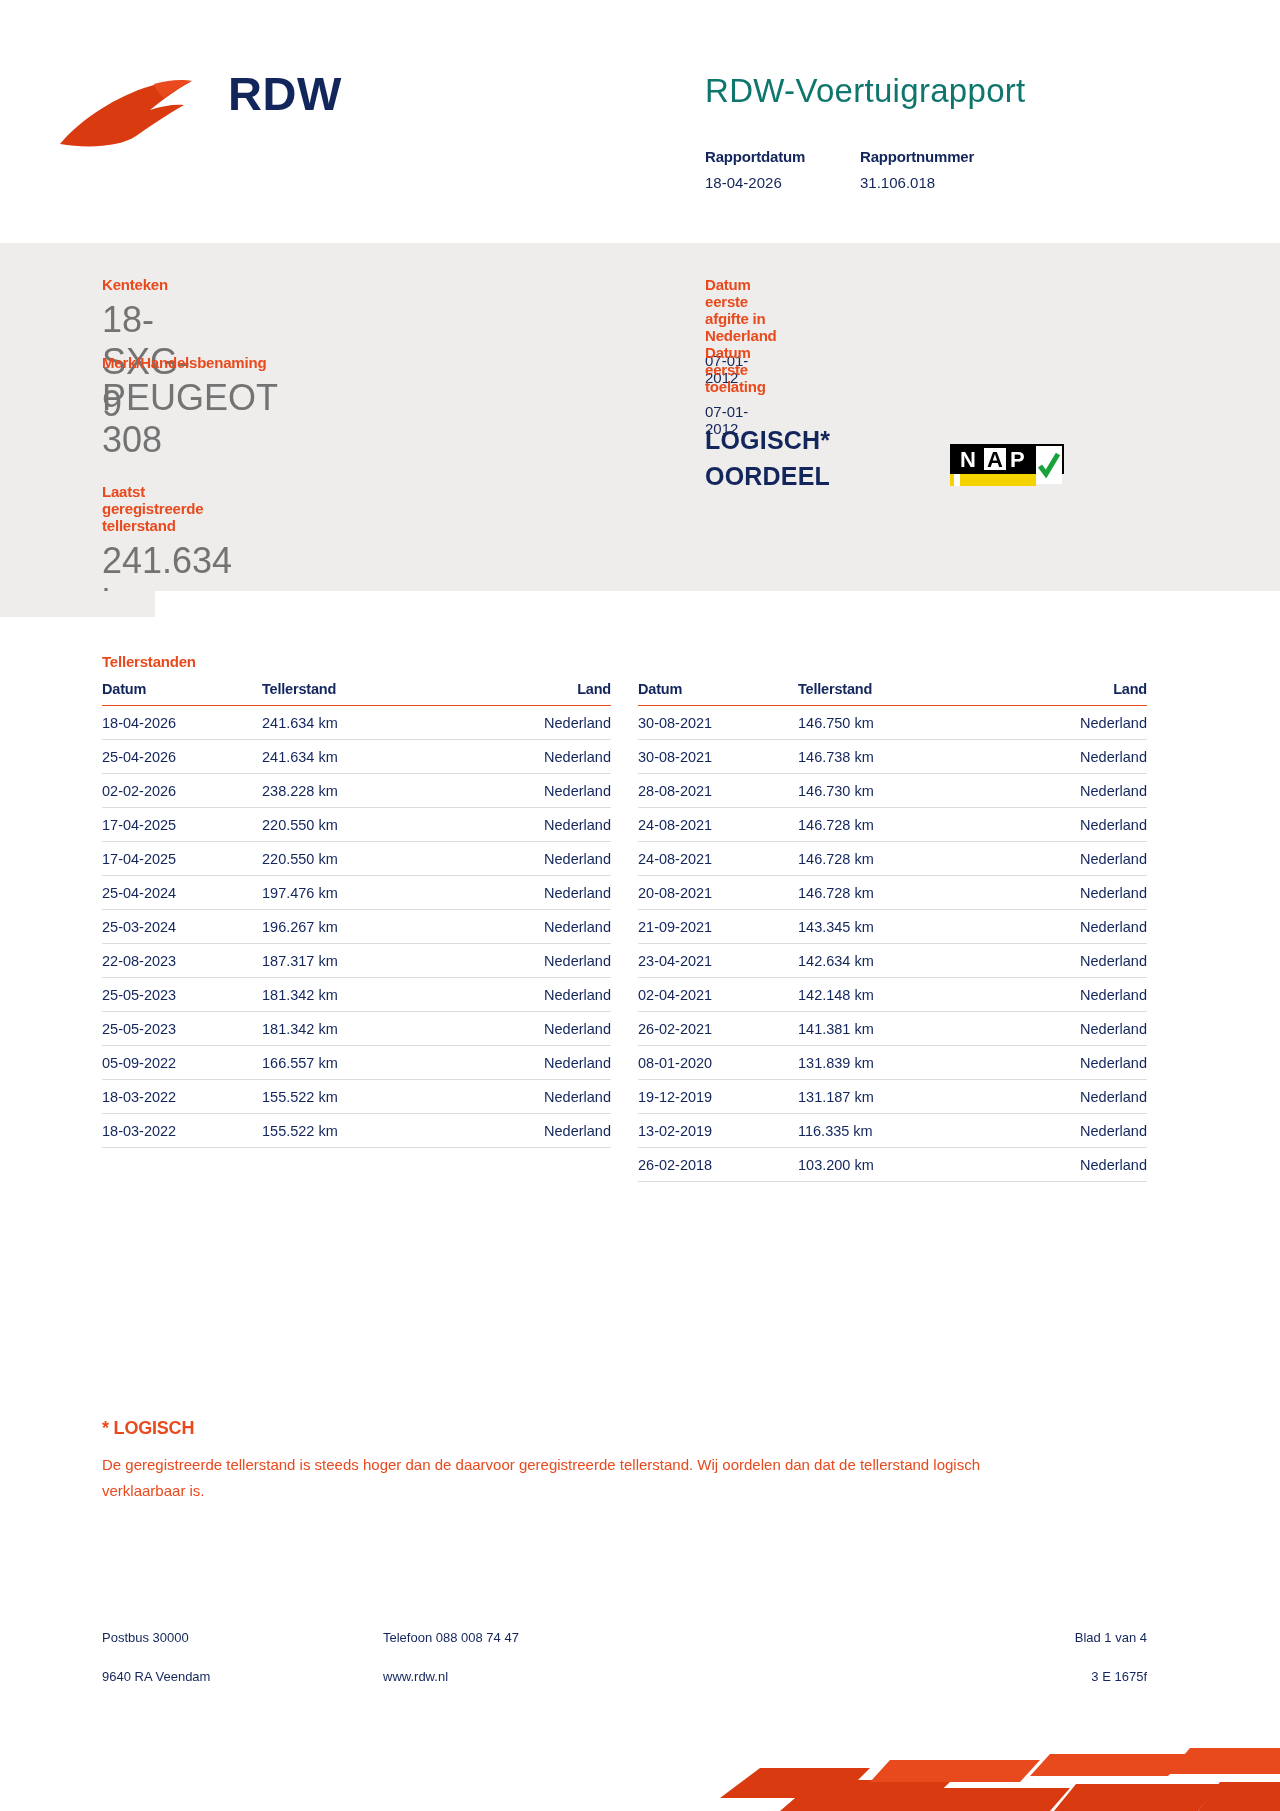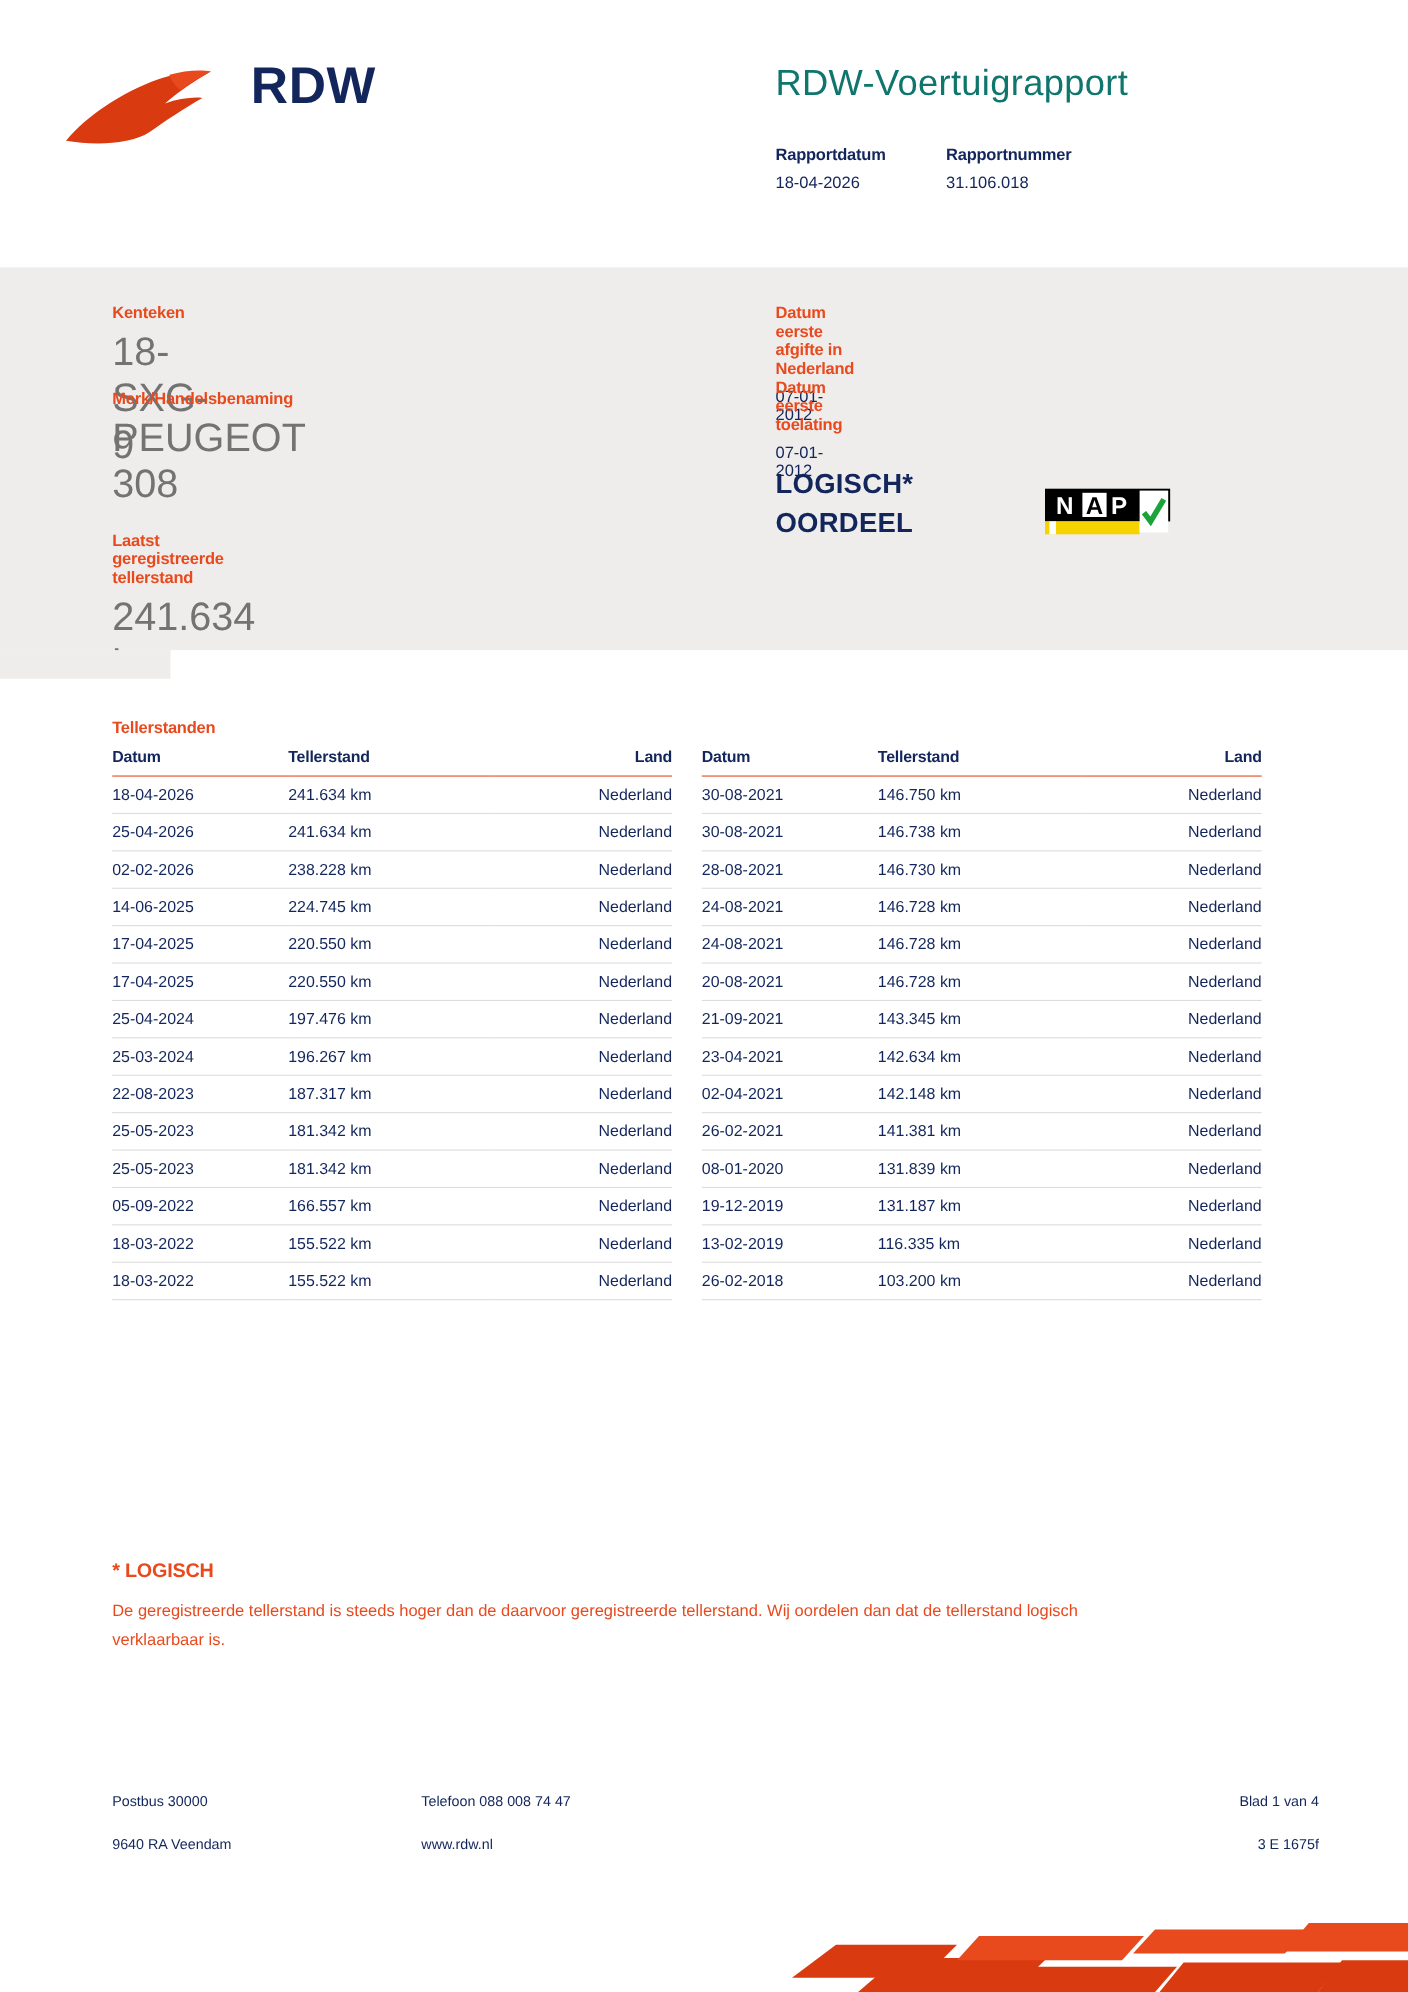--- a/index.html
+++ b/index.html
@@ -13,21 +13,21 @@
     height: 1811px;
     position: relative;
     font-family: "Liberation Sans", sans-serif;
     color: #13265c;
     overflow: hidden;
   }
 
   
   .header {
     position: absolute;
-    top: 0; left: 0;
+    top: 16px; left: 0;
     width: 1280px;
     height: 240px;
   }
   .logo-mark {
     position: absolute;
     left: 58px;
     top: 62px;
     width: 150px;
     height: 70px;
   }
@@ -197,21 +197,21 @@
     left: 0;
     top: 1630px;
     width: 1280px;
     font-size: 13px;
     color: #13265c;
   }
   .footer .r1 { position: absolute; top: 0; }
   .footer .r2 { position: absolute; top: 39px; }
   .f-c1 { left: 102px; }
   .f-c2 { left: 383px; text-align: center; }
-  .f-c3 { left: 1114px; width: 85px; text-align: right; }
+  .f-c3 { left: 1062px; width: 85px; text-align: right; }
 
   .footer-art {
     position: absolute;
     left: 720px;
     top: 1748px;
     width: 560px;
     height: 63px;
     overflow: hidden;
   }
 </style>
@@ -312,25 +312,20 @@
         <td class="col-date">25-04-2026</td>
         <td class="col-km">241.634 km</td>
         <td class="r">Nederland</td>
       </tr>
       <tr>
         <td class="col-date">02-02-2026</td>
         <td class="col-km">238.228 km</td>
         <td class="r">Nederland</td>
       </tr>
       <tr>
-        <td class="col-date">14-06-2025</td>
-        <td class="col-km">224.745 km</td>
-        <td class="r">Nederland</td>
-      </tr>
-      <tr>
         <td class="col-date">17-04-2025</td>
         <td class="col-km">220.550 km</td>
         <td class="r">Nederland</td>
       </tr>
       <tr>
         <td class="col-date">17-04-2025</td>
         <td class="col-km">220.550 km</td>
         <td class="r">Nederland</td>
       </tr>
       <tr>

